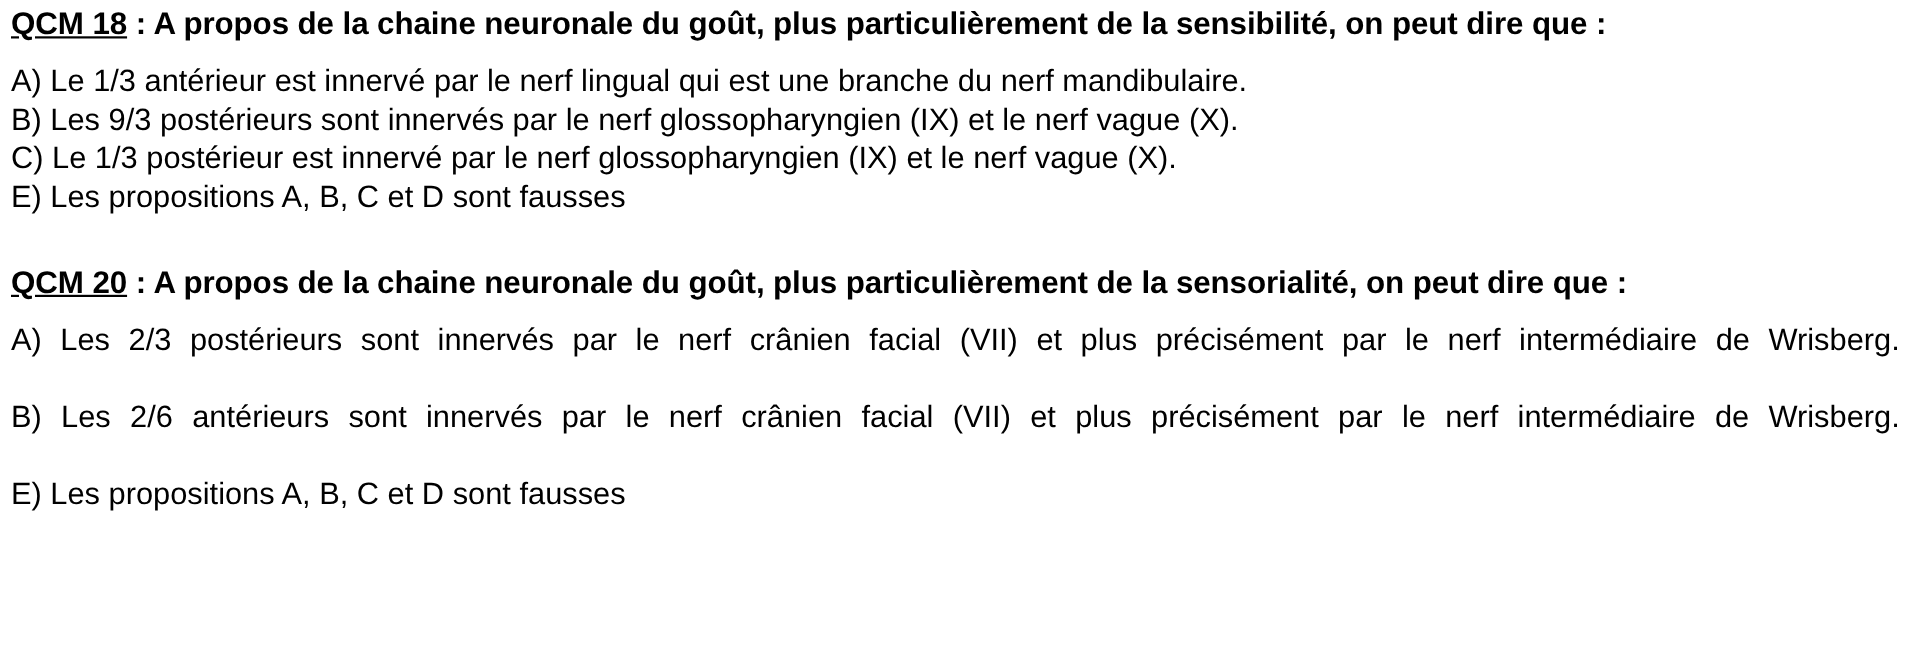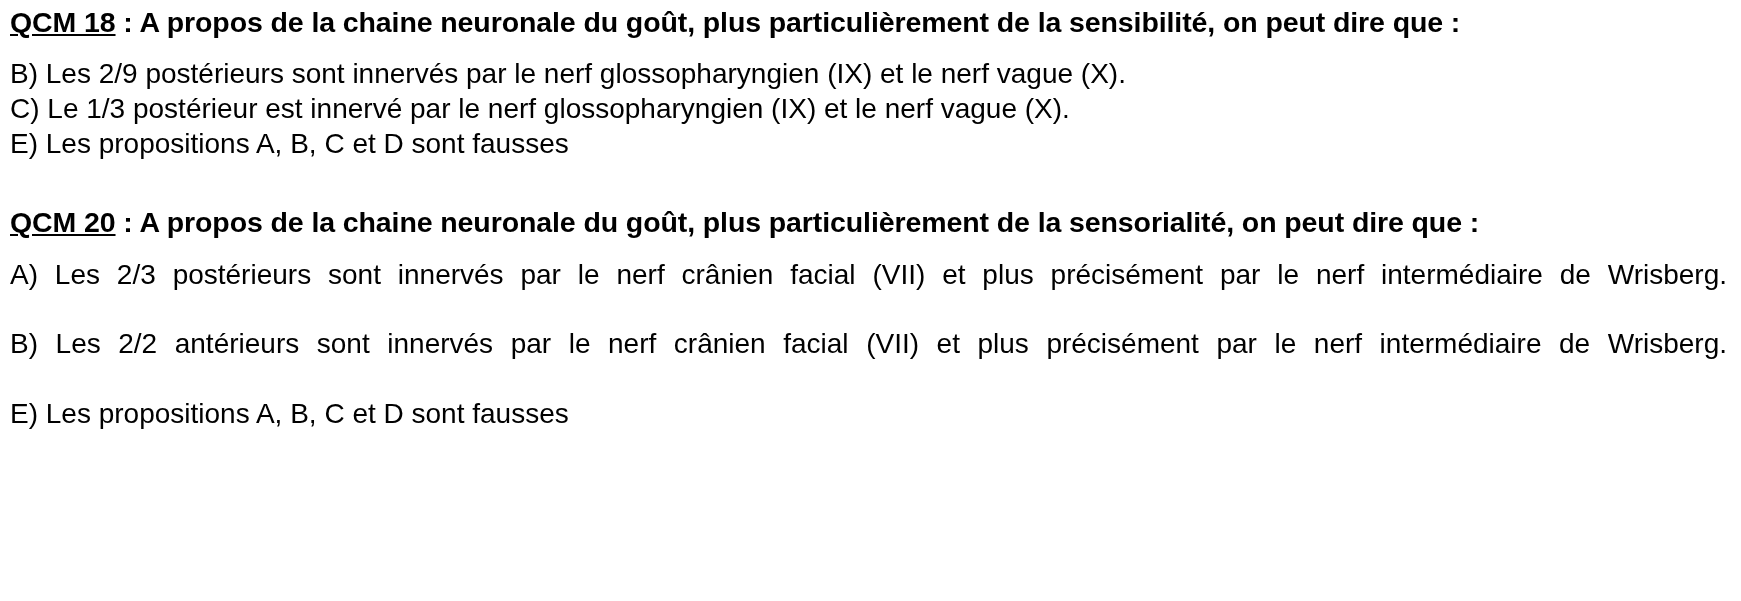--- a/index.html
+++ b/index.html
@@ -59,30 +59,31 @@
 </head>
 <body>
 
 <div class="page">
 
   <div class="question-block">
     <div class="q-title">
       <span class="q-label">QCM 18</span><span> : A propos de la chaine neuronale du goût, plus particulièrement de la sensibilité, on peut dire que :</span>
     </div>
     <div class="answers">
-      <p class="answer">B) Les 2/9 postérieurs sont innervés par le nerf glossopharyngien (IX) et le nerf vague (X).</p>
+      <p class="answer">A) Le 1/3 antérieur est innervé par le nerf lingual qui est une branche du nerf mandibulaire.</p>
+      <p class="answer">B) Les 9/3 postérieurs sont innervés par le nerf glossopharyngien (IX) et le nerf vague (X).</p>
       <p class="answer">C) Le 1/3 postérieur est innervé par le nerf glossopharyngien (IX) et le nerf vague (X).</p>
       <p class="answer">E) Les propositions A, B, C et D sont fausses</p>
     </div>
   </div>
 
   <div class="question-block">
     <div class="q-title">
       <span class="q-label">QCM 20</span><span> : A propos de la chaine neuronale du goût, plus particulièrement de la sensorialité, on peut dire que :</span>
     </div>
     <div class="answers">
       <p class="answer justified">A) Les 2/3 postérieurs sont innervés par le nerf crânien facial (VII) et plus précisément par le nerf intermédiaire de Wrisberg.</p>
-      <p class="answer justified">B) Les 2/2 antérieurs sont innervés par le nerf crânien facial (VII) et plus précisément par le nerf intermédiaire de Wrisberg.</p>
+      <p class="answer justified">B) Les 2/6 antérieurs sont innervés par le nerf crânien facial (VII) et plus précisément par le nerf intermédiaire de Wrisberg.</p>
       <p class="answer">E) Les propositions A, B, C et D sont fausses</p>
     </div>
   </div>
 
 </div>
 
 </body></html>

